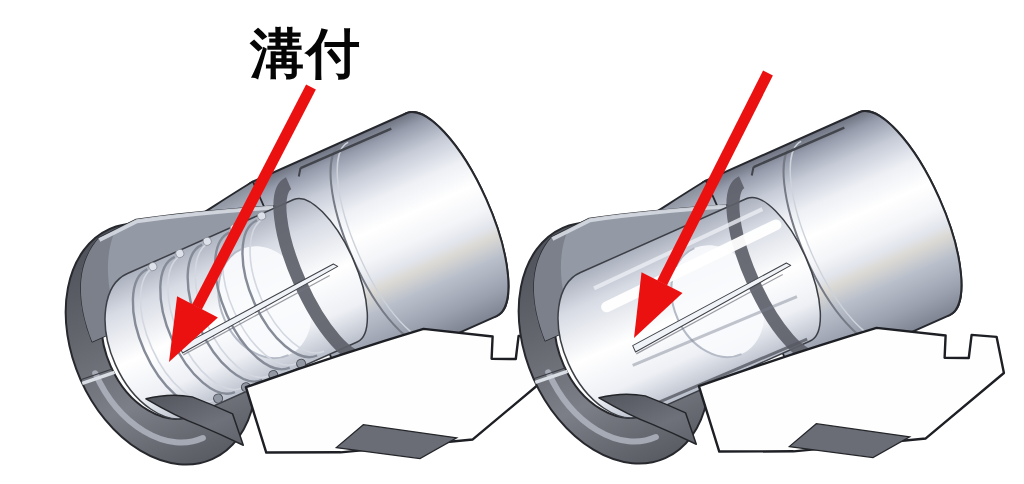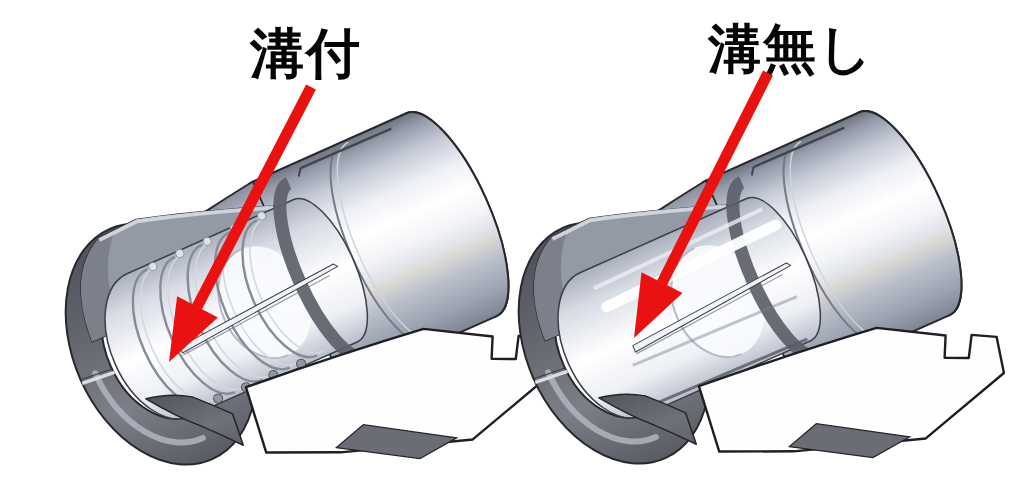--- a/index.html
+++ b/index.html
@@ -10,21 +10,20 @@
   .label-left{left:250px;top:18px;font-size:54px;}
   .label-right{left:708px;top:14px;font-size:53px;}
   svg{position:absolute;left:0;top:0;}
 </style>
 </head>
 <body>
 
 <div class="figure">
 
   <div class="label label-left">溝付</div>
-  <div class="label label-right">溝無し</div>
 
   <svg width="1024" height="484" viewBox="0 0 1024 484">
     <defs>
       <linearGradient id="gMetal" gradientUnits="userSpaceOnUse" x1="0" y1="-111" x2="0" y2="111">
         <stop offset="0" stop-color="#6e7280"></stop>
           <stop offset="0.06" stop-color="#959bab"></stop>
         <stop offset="0.17" stop-color="#c6cbd7"></stop>
           <stop offset="0.30" stop-color="#eef0f5"></stop>
         <stop offset="0.42" stop-color="#ffffff"></stop>
           <stop offset="0.54" stop-color="#f4f5f8"></stop>

